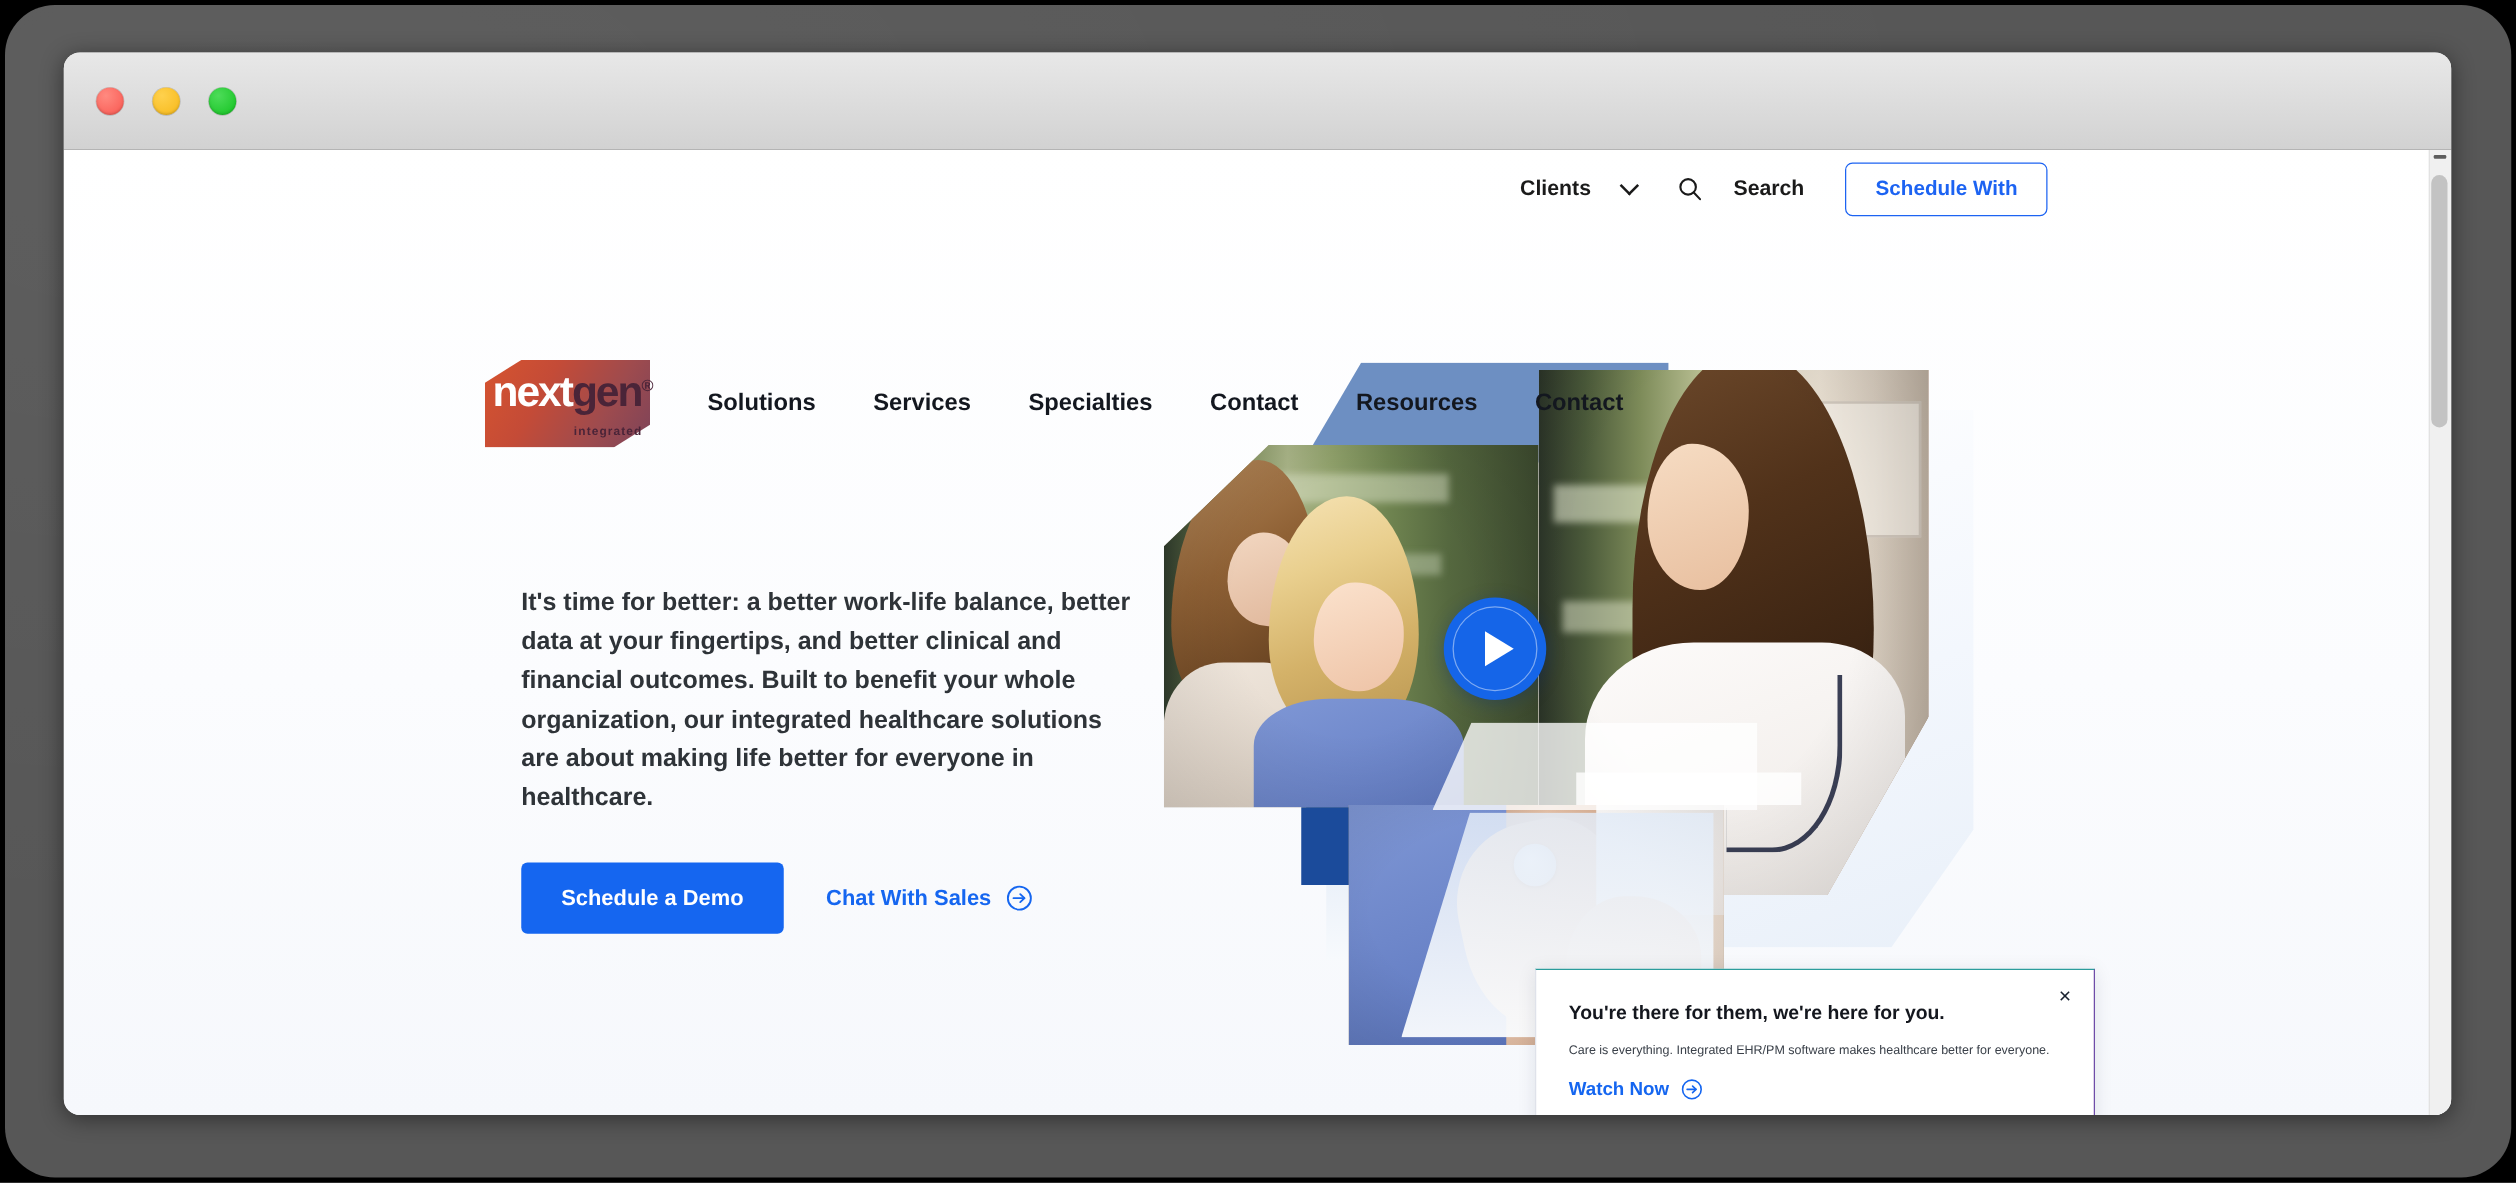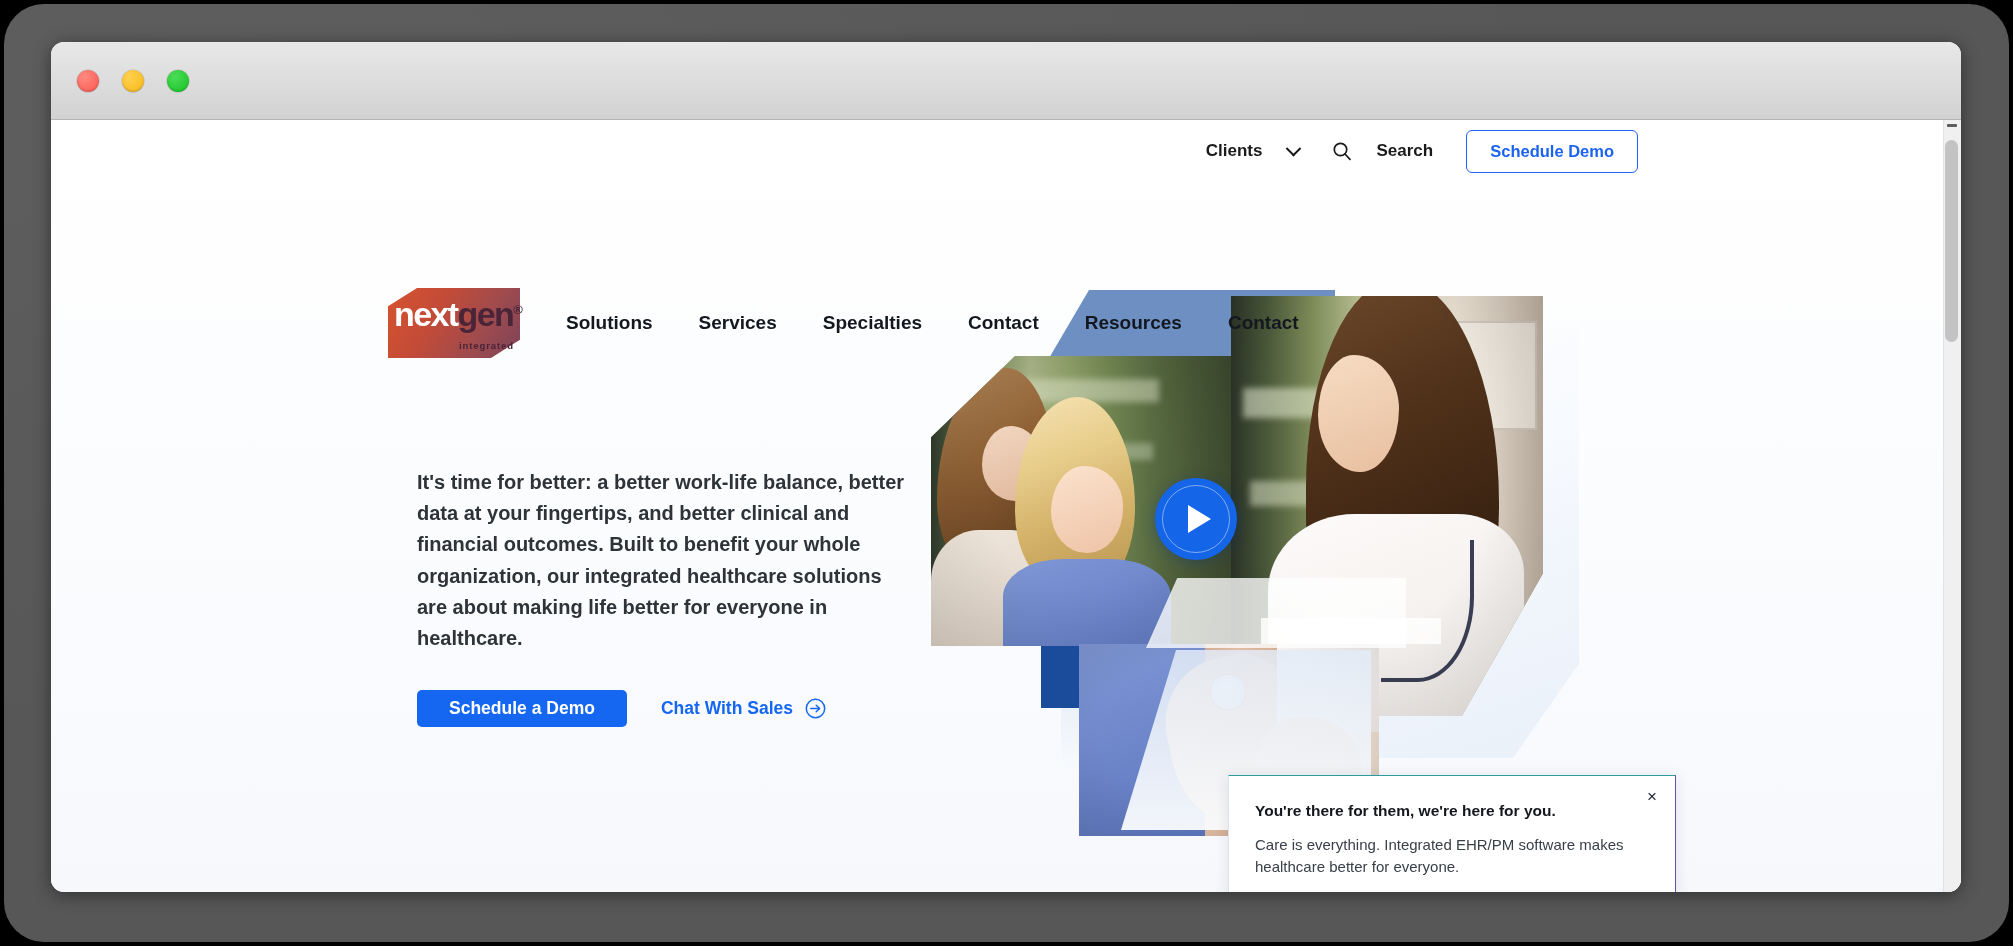--- a/index.html
+++ b/index.html
@@ -220,21 +220,21 @@
     margin-top: 36px;
     display: flex;
     align-items: center;
     gap: 34px;
   }
   #primary-cta {
     background: #1566f0;
     color: #ffffff;
     border: none;
     border-radius: 5px;
-    padding: 8px 32px;
+    padding: 18px 32px;
     font-size: 17.5px;
     font-weight: bold;
     cursor: pointer;
     font-family: "Liberation Sans", sans-serif;
   }
   #secondary-cta {
     display: flex;
     align-items: center;
     gap: 12px;
     color: #1566f0;
@@ -519,21 +519,21 @@
     line-height: 1;
     font-family: "Liberation Sans", sans-serif;
   }
   #promo-title {
     font-size: 15.5px;
     font-weight: bold;
     color: #14171e;
     margin-bottom: 14px;
   }
   #promo-body {
-    font-size: 15px;
+    font-size: 10px;
     line-height: 1.45;
     color: #3a4049;
     margin-bottom: 14px;
   }
   #promo-link {
     display: inline-flex;
     align-items: center;
     gap: 10px;
     color: #1566f0;
     font-size: 15px;
@@ -565,21 +565,21 @@
           <span>Clients</span>
           <span class="chevron-down"></span>
         </div>
         <div class="util-item">
           <svg width="20" height="20" viewBox="0 0 20 20">
             <circle cx="8.5" cy="8.5" r="6.2" fill="none" stroke="#1a1a1a" stroke-width="1.7"></circle>
             <line x1="13" y1="13" x2="18" y2="18.3" stroke="#1a1a1a" stroke-width="1.7" stroke-linecap="round"></line>
           </svg>
           <span>Search</span>
         </div>
-        <button id="schedule-demo-btn">Schedule Demo</button>
+        <button id="schedule-demo-btn">Schedule With</button>
       </div>
 
       <div id="main-nav">
         <div id="logo">
           <div id="logo-shape"></div>
           <div id="logo-word">
             <span id="logo-next">next</span><span id="logo-gen">gen</span><span id="logo-reg">®</span>
           </div>
           <div id="logo-sub">integrated</div>
         </div>

